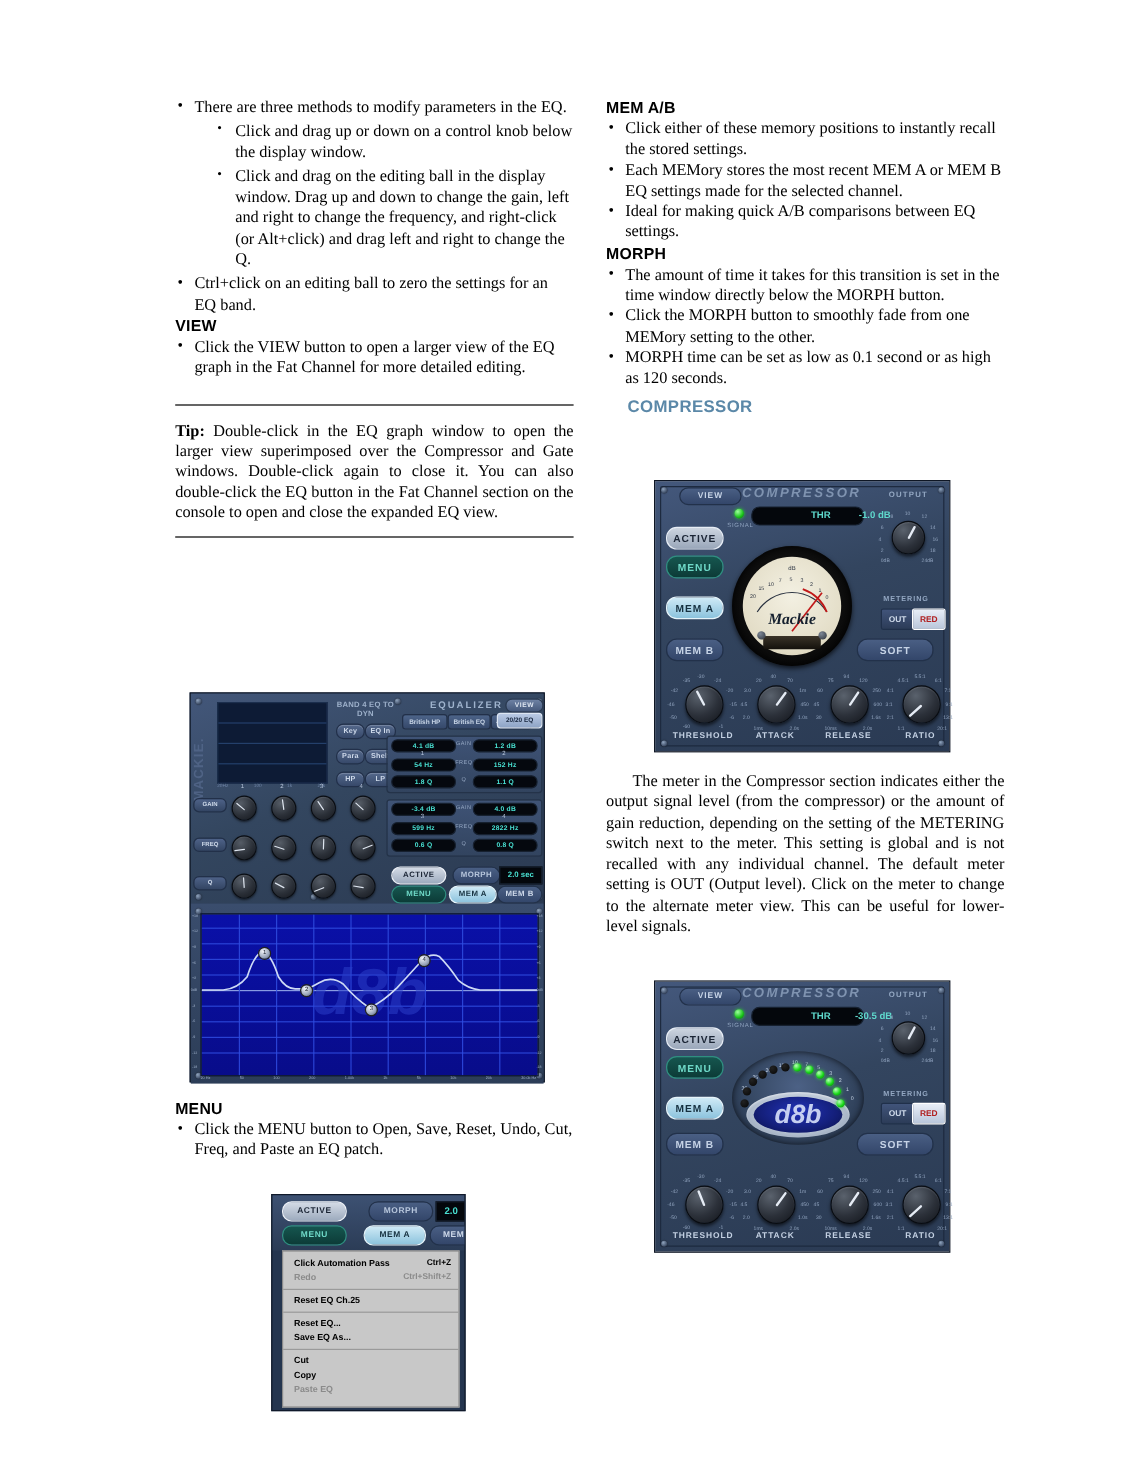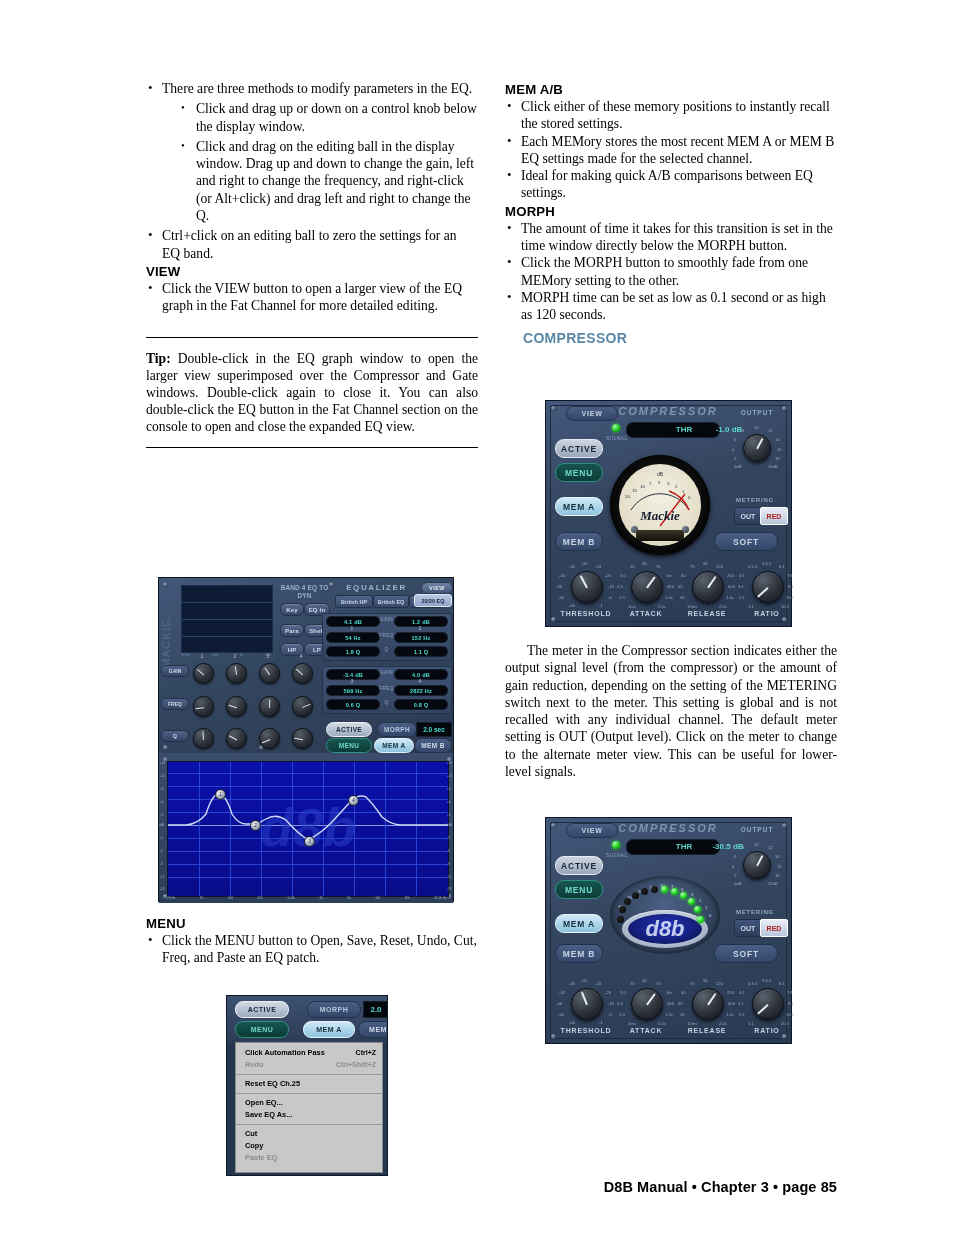--- a/index.html
+++ b/index.html
@@ -62,21 +62,21 @@
     font-family:"Liberation Sans", sans-serif;font-size:6.4px;font-weight:bold;
     color:#9db0ca;line-height:8px;letter-spacing:.2px;}
 
   .minibtn{position:absolute;height:11px;border-radius:6px;
     background:linear-gradient(180deg,#55698c,#37496a);
     border:1px solid #22304a;color:#ced9ea;
     font-family:"Liberation Sans", sans-serif;font-size:6px;font-weight:bold;
     display:flex;align-items:center;justify-content:center;letter-spacing:.2px;
     box-shadow:inset 0 1px 0 rgba(255,255,255,.18);}
 
-  .eq-title{position:absolute;left:175px;top:5px;width:85px;text-align:center;
+  .eq-title{position:absolute;left:175px;top:5px;width:85px;text-align:right;
     font-family:"Liberation Sans", sans-serif;font-size:8px;font-weight:bold;
     color:#9fb3cd;letter-spacing:1.6px;}
   .view-pill{position:absolute;left:262px;top:4px;width:30px;height:10px;border-radius:6px;
     background:linear-gradient(180deg,#6e82a4,#44577a);border:1px solid #2a3950;
     font-family:"Liberation Sans",sans-serif;font-size:5.5px;color:#dfe7f2;font-weight:bold;
     display:flex;align-items:center;justify-content:center;letter-spacing:.5px;}
 
   .eqmode{position:absolute;top:17px;height:11px;border-radius:3px;
     background:linear-gradient(180deg,#4d6489,#35486a);border:1px solid #223049;
     font-family:"Liberation Sans",sans-serif;font-size:5.4px;color:#c7d4e6;font-weight:bold;
@@ -257,21 +257,20 @@
     <ul class="bl body-txt">
       <li><span>The amount of time it takes for this transition is set in the time window directly below the MORPH button.</span></li>
       <li><span>Click the MORPH button to smoothly fade from one MEMory setting to the other.</span></li>
       <li><span>MORPH time can be set as low as 0.1 second or as high as 120 seconds.</span></li>
     </ul>
     <div class="head-blue">COMPRESSOR</div>
   </div>
 
   <div style="position:absolute;left:505px;top:642px;width:332px;text-align:justify;text-indent:22px;" class="body-txt">The meter in the Compressor section indicates either the output signal level (from the compres­sor) or the amount of gain reduction, depending on the setting of the METERING switch next to the meter. This setting is global and is not recalled with any individual channel. The default meter setting is OUT (Output level). Click on the meter to change to the alternate meter view. This can be useful for lower-level signals.</div>
 
-  <div class="footer">D8B Manual • Chapter 3 • page  85</div>
 
   <div class="eq-shot">
     <div class="eq-top"></div>
     <div class="eq-bot"></div>
 
     <div class="screw" style="left:4px;top:4px;"></div>
     <div class="screw" style="left:288px;top:4px;"></div>
     <div class="screw" style="left:170px;top:4px;"></div>
     <div class="screw" style="left:4px;top:167px;"></div>
     <div class="screw" style="left:288px;top:167px;"></div>
@@ -529,21 +528,21 @@
       <div class="dd-item dim">
         <span>Redo</span>
         <span class="dd-key">Ctrl+Shift+Z</span>
       </div>
       <div class="dd-sep"></div>
       <div class="dd-item">
         <span>Reset EQ Ch.25</span>
       </div>
       <div class="dd-sep"></div>
       <div class="dd-item">
-        <span>Open EQ...</span>
+        <span>Reset EQ...</span>
       </div>
       <div class="dd-item">
         <span>Save EQ As...</span>
       </div>
       <div class="dd-sep"></div>
       <div class="dd-item">
         <span>Cut</span>
       </div>
       <div class="dd-item">
         <span>Copy</span>

